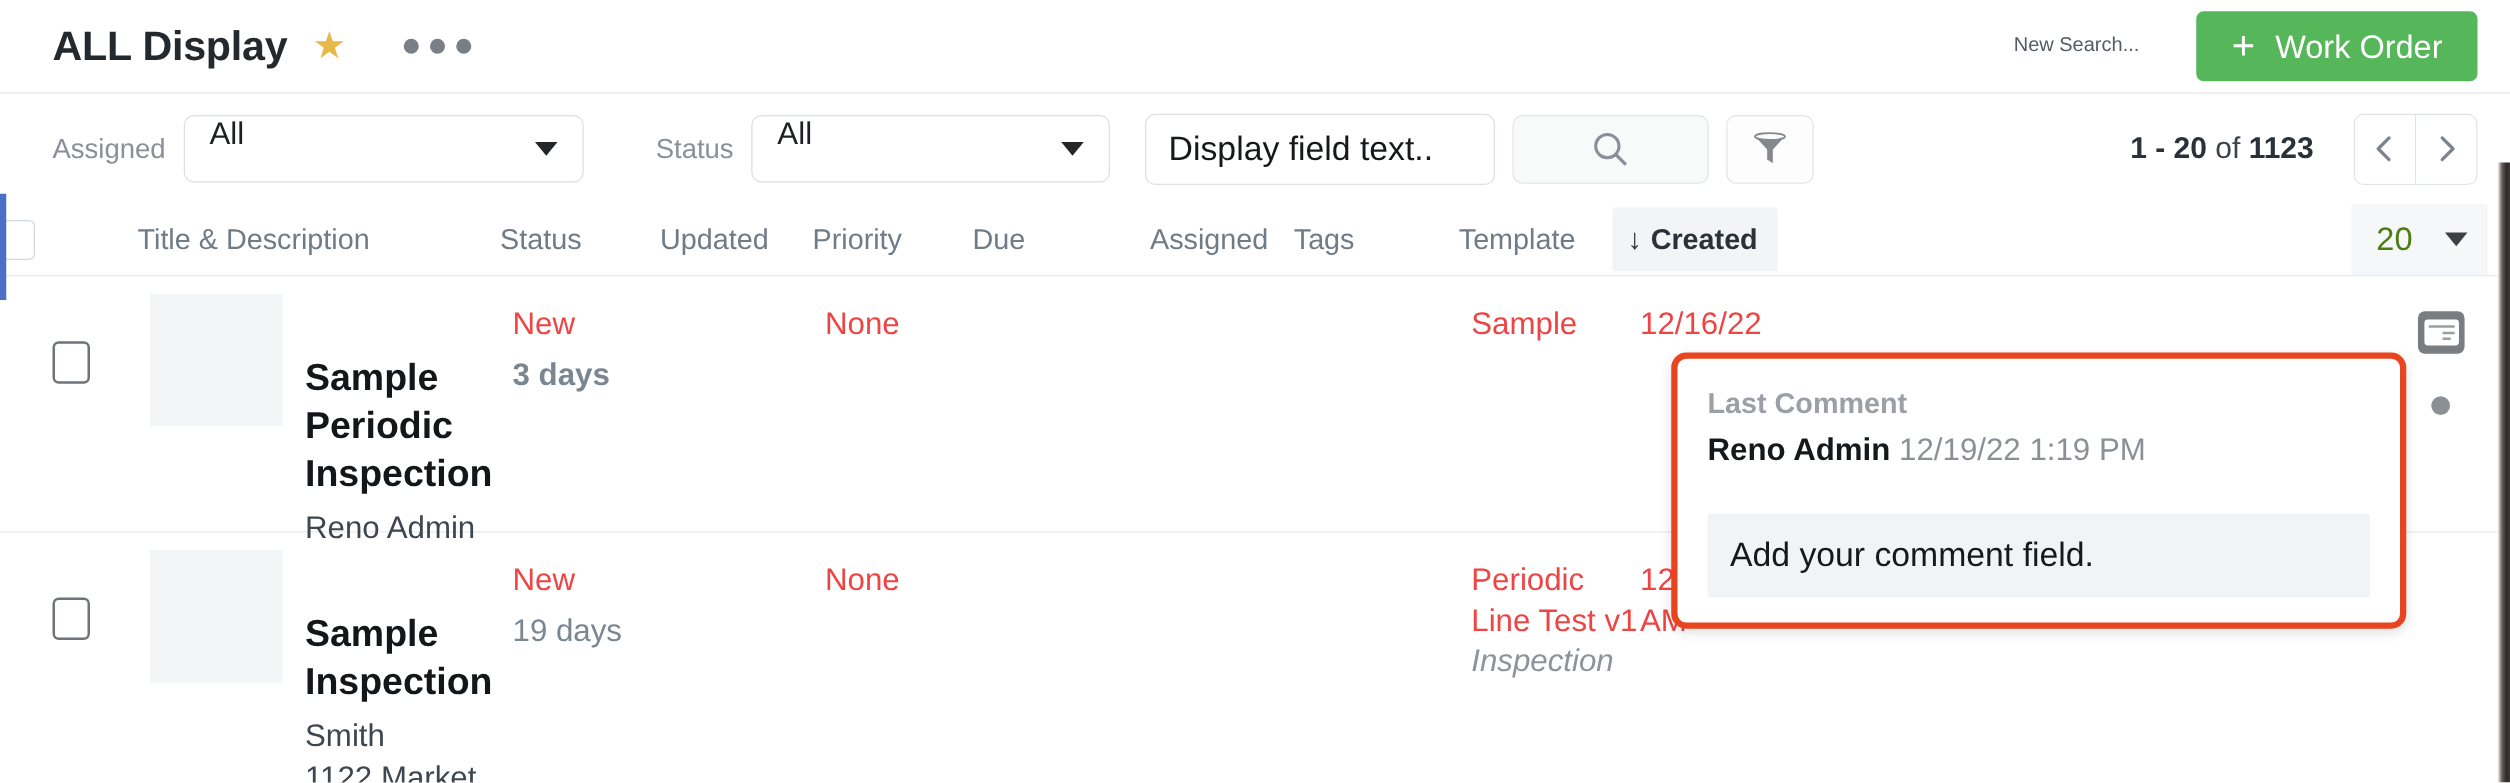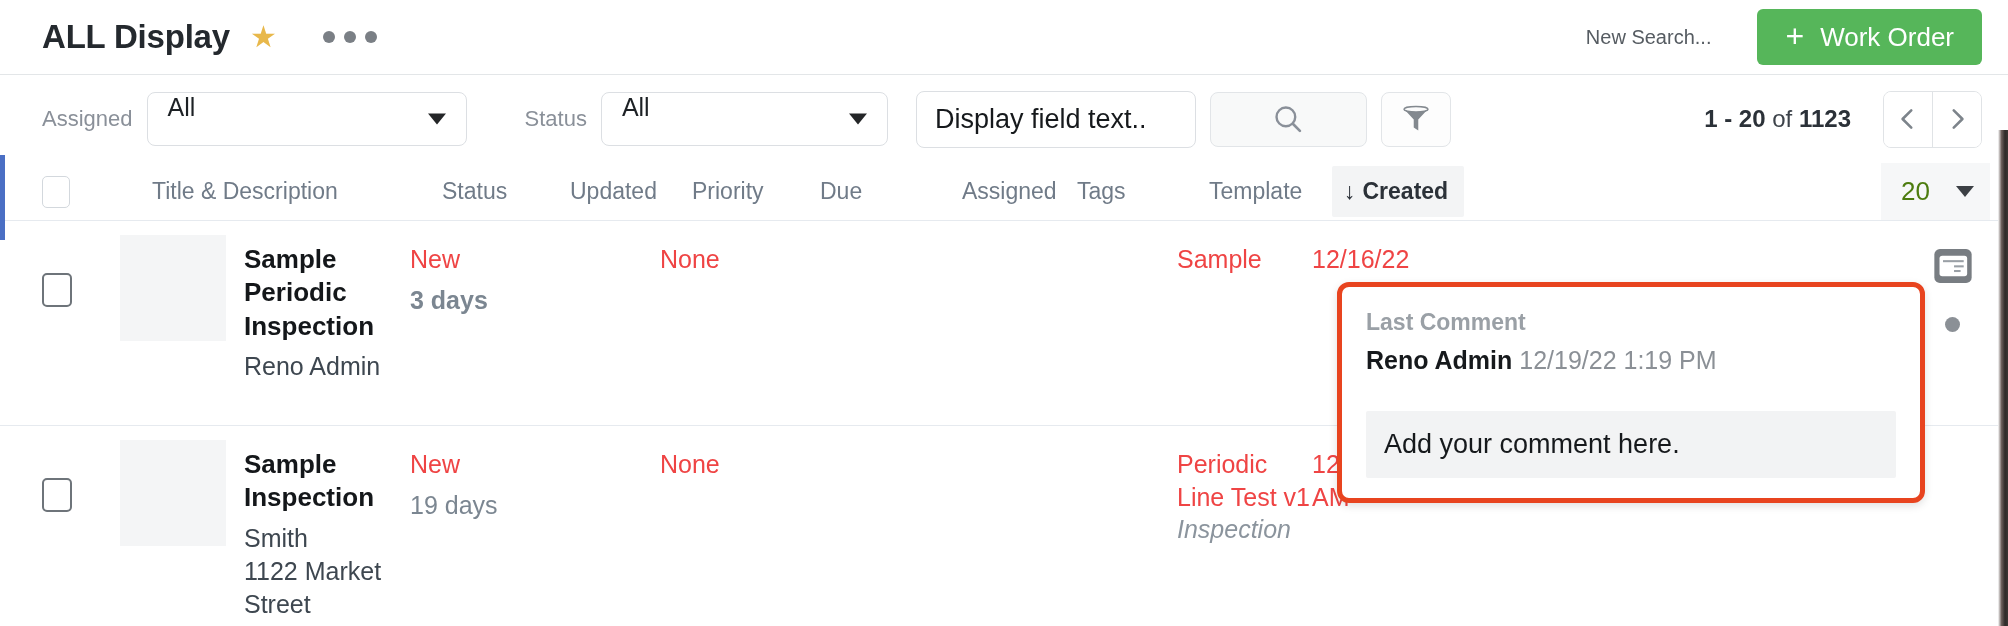--- a/index.html
+++ b/index.html
@@ -51,21 +51,21 @@
     height: 12px;
     border-radius: 50%;
     background: #7a7f85;
   }
   .header-right {
     margin-left: auto;
     display: flex;
     align-items: center;
   }
   .new-search {
-    font-size: 20px;
+    font-size: 16px;
     color: #565c62;
     margin-right: 46px;
     cursor: pointer;
     white-space: nowrap;
   }
   .work-order-btn {
     background: #56b65a;
     color: #ffffff;
     border: none;
     border-radius: 6px;
@@ -214,21 +214,20 @@
   .table {
     position: relative;
   }
   .thead {
     display: flex;
     align-items: center;
     height: 58px;
     border-bottom: 1px solid #e6eaef;
     font-size: 23px;
     color: #707b88;
-    padding-left: 42px;
     box-sizing: border-box;
     position: relative;
   }
   .th { flex: none; }
   .col-check   { width: 110px; }
   .col-title   { width: 290px; }
   .col-status  { width: 128px; }
   .col-updated { width: 122px; }
   .col-priority{ width: 128px; }
   .col-due     { width: 142px; }
@@ -298,25 +297,26 @@
   }
   .thumb {
     width: 106px;
     height: 106px;
     background: #f4f5f6;
     margin-top: 14px;
     margin-right: 18px;
     flex: none;
   }
   .title-main {
-    font-size: 26px;
+    font-size: 30px;
     font-weight: bold;
     color: #14171a;
     line-height: 1.28;
     margin-bottom: 7px;
+    margin-top: 41px;
   }
   .title-sub {
     font-size: 25px;
     color: #3e4750;
     line-height: 1.33;
   }
   .cell-text {
     font-size: 25px;
     color: #ef4444;
     line-height: 1.3;
@@ -566,16 +566,16 @@
   </div>
 
 </div>
 
 <div class="tooltip">
   <div class="tt-label">Last Comment</div>
   <div class="tt-meta">
     <span class="who">Reno Admin</span>
     <span class="when">12/19/22 1:19 PM</span>
   </div>
-  <div class="tt-body">Add your comment here.</div>
+  <div class="tt-body">Add your comment field.</div>
 </div>
 
 <div class="right-dark-edge"></div>
 
 </body></html>

